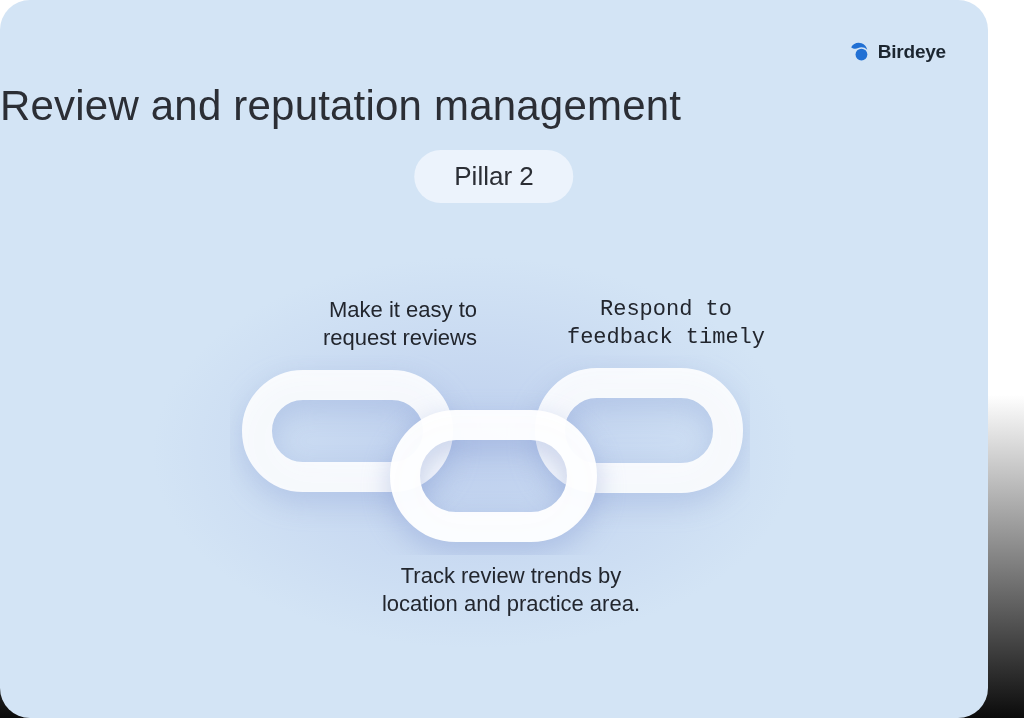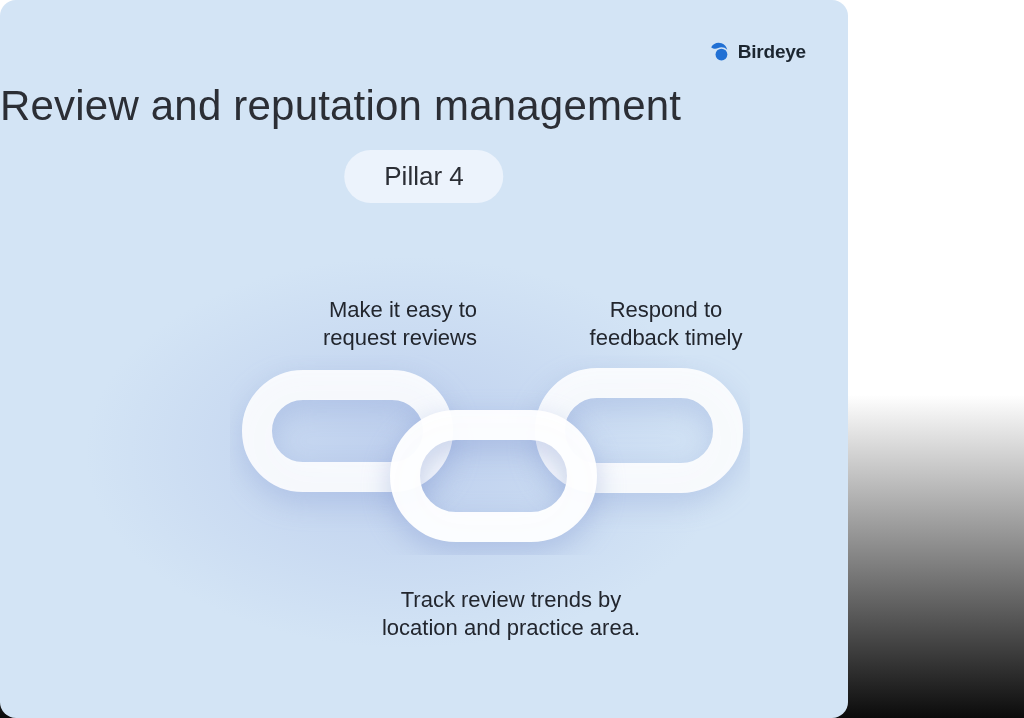--- a/index.html
+++ b/index.html
@@ -5,22 +5,22 @@
   * { margin: 0; padding: 0; box-sizing: border-box; }
   html, body {
     width: 1024px; height: 718px;
     font-family: "Liberation Sans", sans-serif;
     
     background: linear-gradient(180deg, #ffffff 0%, #ffffff 55%, #0b0b0b 100%);
     overflow: hidden;
   }
   .card {
     position: relative;
-    width: 848px; height: 718px;
-    border-radius: 16px;
+    width: 988px; height: 718px;
+    border-radius: 30px;
     overflow: hidden;
     background:
       radial-gradient(460px 280px at 48% 63%, rgba(168,186,230,0.50), rgba(168,186,230,0) 70%),
       #d3e4f5;
   }
   .logo {
     position: absolute; top: 40px; right: 42px;
     display: flex; align-items: center; gap: 6px;
   }
   .logo-text {
@@ -38,43 +38,43 @@
     background: #ecf3fc; border-radius: 28px;
     font-size: 26px; font-weight: 500; color: #2b2e35;
     white-space: nowrap;
   }
   .label {
     position: absolute; text-align: center;
     font-size: 22px; line-height: 1.25; font-weight: 500;
     color: #22262e; white-space: pre-line;
   }
   .label-left   { left: 237px; top: 296px; width: 240px; text-align: right; }
-  .label-right  { left: 546px; top: 296px; width: 240px; }
-  .label-bottom { left: 311px; top: 562px; width: 400px; margin-top: 24px; }
+  .label-right  { left: 546px; top: 296px; width: 240px; font-family: Liberation Mono, monospace; }
+  .label-bottom { left: 311px; top: 562px; width: 400px; }
   .chain { position: absolute; left: 230px; top: 355px; width: 520px; height: 200px; }
   .ring { fill: none; stroke: #ffffff; stroke-width: 30; }
   .ring-side { stroke-opacity: 0.88; filter: drop-shadow(0 10px 14px rgba(122,146,205,0.35)); }
   .ring-mid  { stroke-opacity: 0.95; filter: drop-shadow(0 10px 14px rgba(122,146,205,0.40)); }
 </style>
 </head>
 <body>
 
 <div class="card">
 
   <div class="logo">
     <svg width="23" height="23" viewBox="0 0 32 32" aria-hidden="true">
       <path fill="#2170d4" d="M3 10 C6 4.5 12 2.5 17.5 4.5 C21.6 6 24.6 9.5 25.4 13.6 C22 10.2 17 9.3 12.8 11.2 C9.6 12.6 6 12.4 3 10 Z"></path>
       <circle fill="#2170d4" cx="17.3" cy="20.2" r="8.2"></circle>
     </svg>
     <span class="logo-text">Birdeye</span>
   </div>
 
   <h1 class="title">Review and reputation management</h1>
 
-  <div class="badge">Pillar 4</div>
+  <div class="badge">Pillar 2</div>
 
   <div class="label label-left">Make it easy to
 request reviews</div>
   <div class="label label-right">Respond to
 feedback timely</div>
   <div class="label label-bottom">Track review trends by
 location and practice area.</div>
 
   <svg class="chain" viewBox="0 0 520 200" aria-hidden="true">
 

